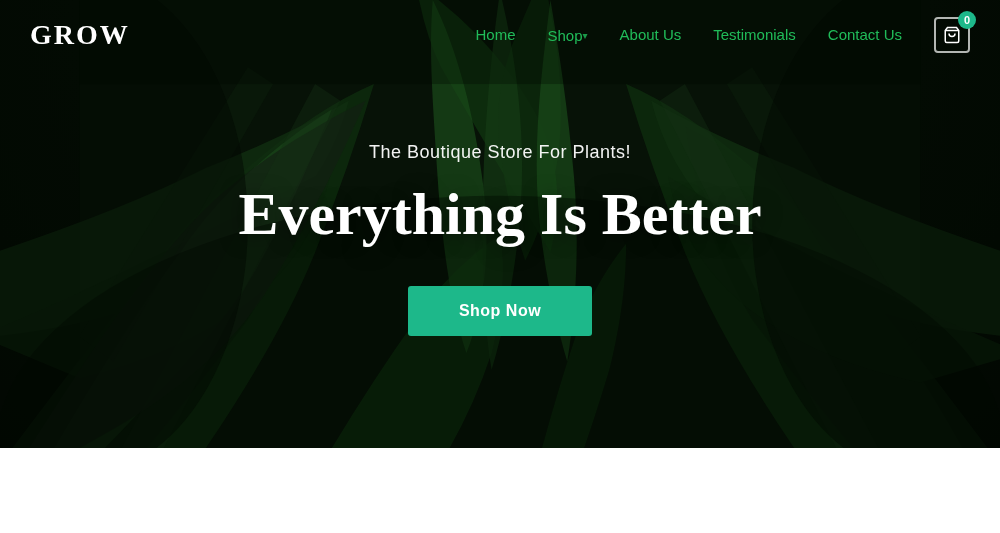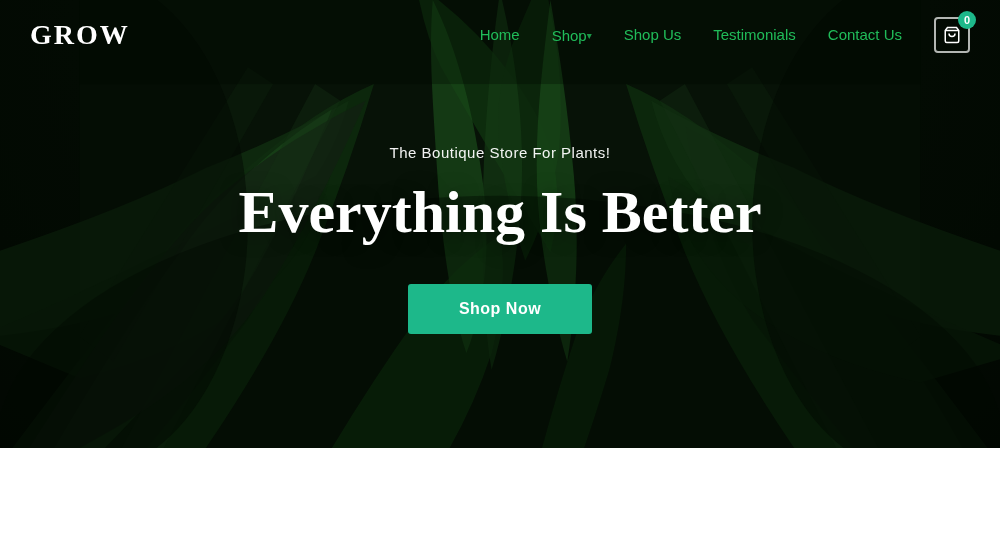--- a/index.html
+++ b/index.html
@@ -129,21 +129,21 @@
     .hero-content {
       position: relative;
       z-index: 5;
       text-align: center;
       padding-top: 30px;
     }
 
     .hero-subtitle {
       color: #ffffff;
       font-family: Arial, sans-serif;
-      font-size: 15px;
+      font-size: 18px;
       font-weight: 400;
       margin-bottom: 20px;
       letter-spacing: 0.5px;
       opacity: 0.95;
     }
 
     .hero-title {
       color: #ffffff;
       font-family: 'Georgia', serif;
       font-size: 60px;
@@ -228,21 +228,21 @@
       <li>
         <a href="#">Home</a>
       </li>
       <li>
         <a href="#" class="shop-link">
           <span>Shop</span>
           <span class="chevron">▾</span>
         </a>
       </li>
       <li>
-        <a href="#">Shop Us</a>
+        <a href="#">About Us</a>
       </li>
       <li>
         <a href="#">Testimonials</a>
       </li>
       <li>
         <a href="#">Contact Us</a>
       </li>
       <li>
         <div class="cart-icon-wrapper">
           <svg viewBox="0 0 24 24" stroke-width="2">

